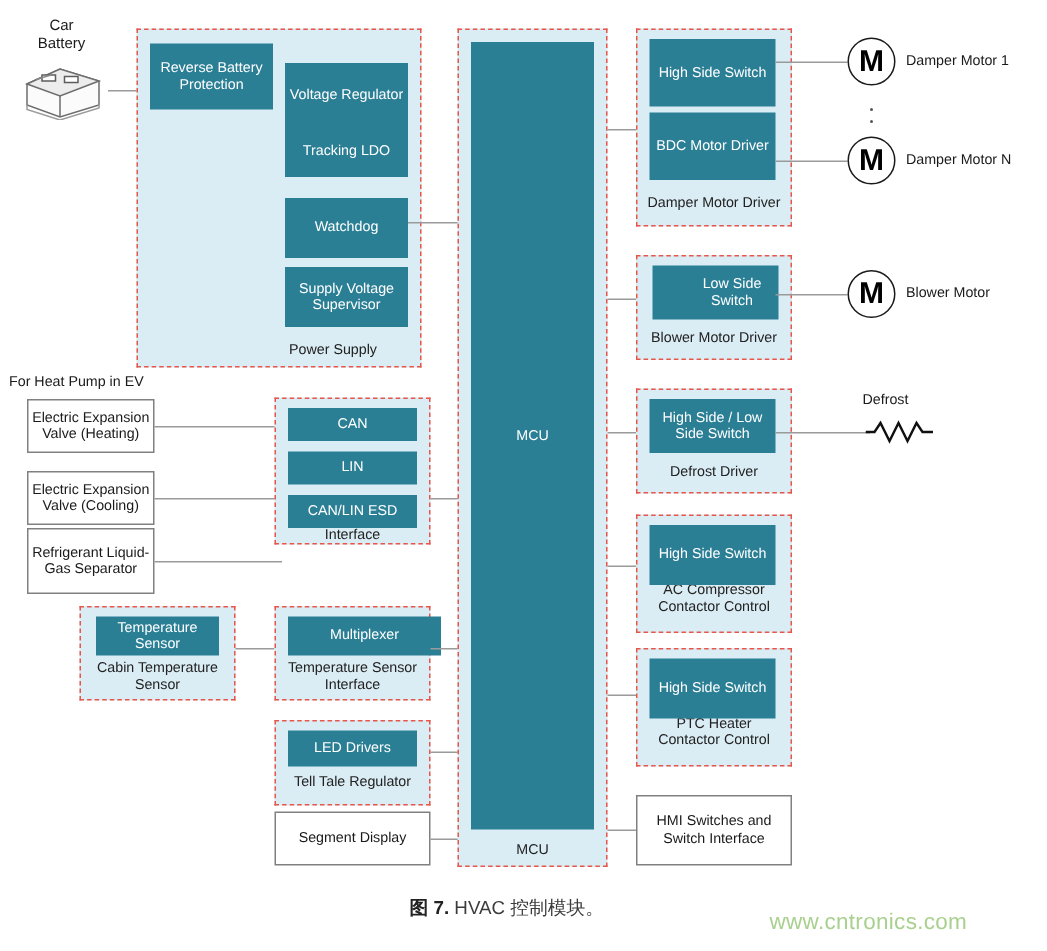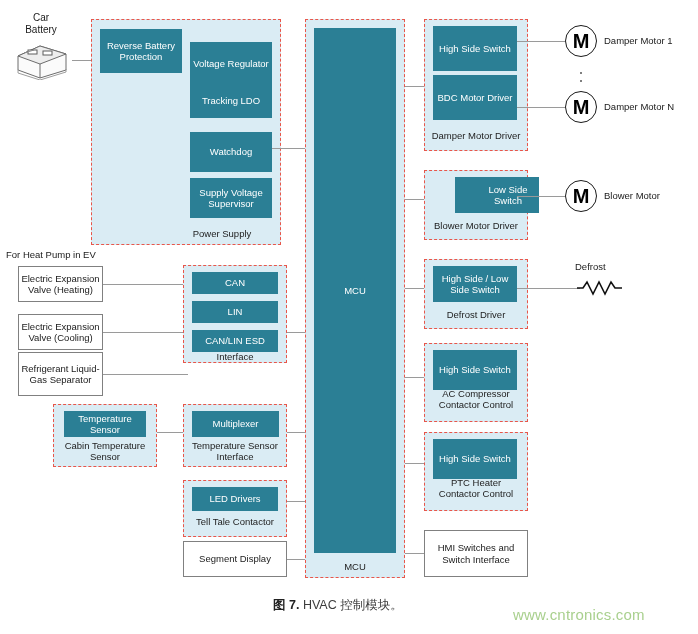--- a/index.html
+++ b/index.html
@@ -190,26 +190,26 @@
   <div class="blk" style="left:64px; top:411px; width:82px; height:26px;">
     Temperature<br>Sensor
   </div>
 
   <div class="wire h" style="left:157px; top:432px; width:26px;"></div>
 
   <div class="group" style="left:183px; top:404px; width:104px; height:63px;"></div>
   <div class="group-label" style="left:183px; top:440px; width:104px;">
     Temperature Sensor<br>Interface
   </div>
-  <div class="blk" style="left:192px; top:411px; width:87px; height:26px;">Multiplexer</div>
+  <div class="blk" style="left:192px; top:411px; width:102px; height:26px;">Multiplexer</div>
 
   <div class="wire h" style="left:287px; top:432px; width:23px;"></div>
 
   <div class="group" style="left:183px; top:480px; width:104px; height:57px;"></div>
-  <div class="group-label" style="left:183px; top:516px; width:104px;">Tell Tale Contactor</div>
+  <div class="group-label" style="left:183px; top:516px; width:104px;">Tell Tale Regulator</div>
   <div class="blk" style="left:192px; top:487px; width:86px; height:24px;">LED Drivers</div>
 
   <div class="wire h" style="left:287px; top:501px; width:23px;"></div>
 
   <div class="wbox" style="left:183px; top:541px; width:104px; height:36px;">
     <span>Segment Display</span>
   </div>
   <div class="wire h" style="left:287px; top:559px; width:23px;"></div>
 
   <div class="group" style="left:305px; top:19px; width:100px; height:559px;"></div>
@@ -226,21 +226,21 @@
   <div class="group" style="left:424px; top:19px; width:104px; height:132px;"></div>
   <div class="group-label" style="left:424px; top:130px; width:104px;">Damper Motor Driver</div>
   <div class="blk" style="left:433px; top:26px; width:84px; height:45px;">High Side Switch</div>
   <div class="blk" style="left:433px; top:75px; width:84px; height:45px;">BDC Motor Driver</div>
 
   <div class="wire h" style="left:517px; top:41px; width:48px;"></div>
   <div class="wire h" style="left:517px; top:107px; width:48px;"></div>
 
   <div class="group" style="left:424px; top:170px; width:104px; height:70px;"></div>
   <div class="group-label" style="left:424px; top:220px; width:104px;">Blower Motor Driver</div>
-  <div class="blk" style="left:455px; top:177px; width:84px; height:36px;padding-left:24px;">Low Side Switch</div>
+  <div class="blk" style="left:435px; top:177px; width:84px; height:36px;padding-left:24px;">Low Side Switch</div>
 
   <div class="wire h" style="left:517px; top:196px; width:48px;"></div>
 
   <div class="group" style="left:424px; top:259px; width:104px; height:70px;"></div>
   <div class="group-label" style="left:424px; top:309px; width:104px;">Defrost Driver</div>
   <div class="blk" style="left:433px; top:266px; width:84px; height:36px;">High Side / Low Side Switch</div>
 
   <div class="wire h" style="left:517px; top:288px; width:63px;"></div>
 
   <div class="group" style="left:424px; top:343px; width:104px; height:79px;"></div>

